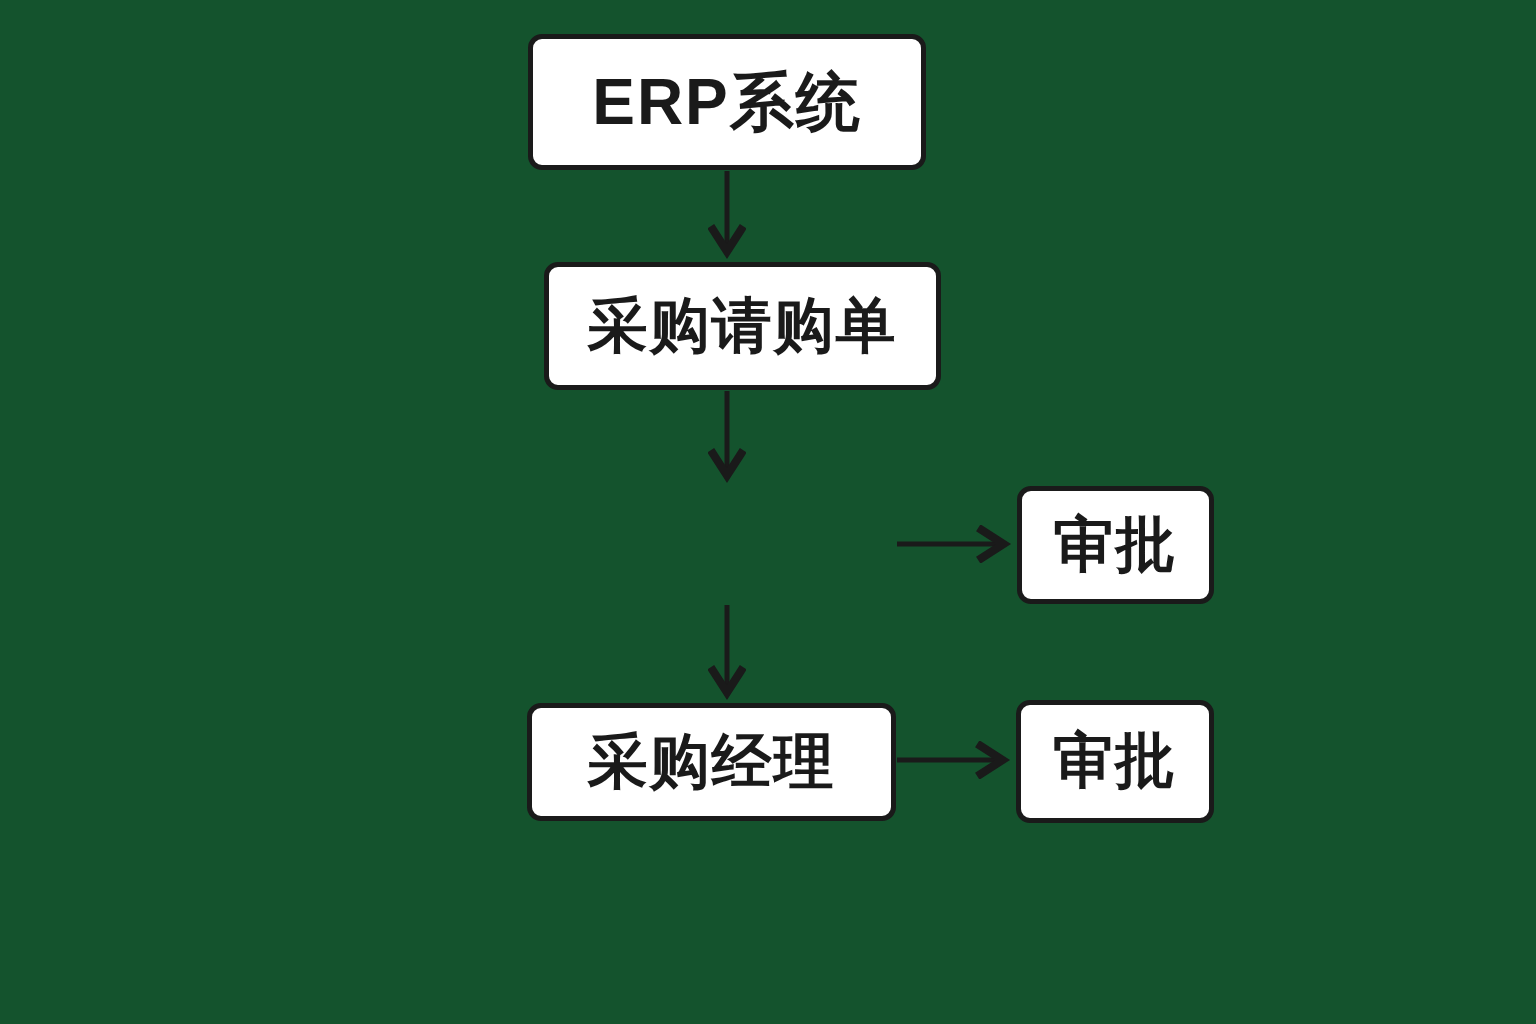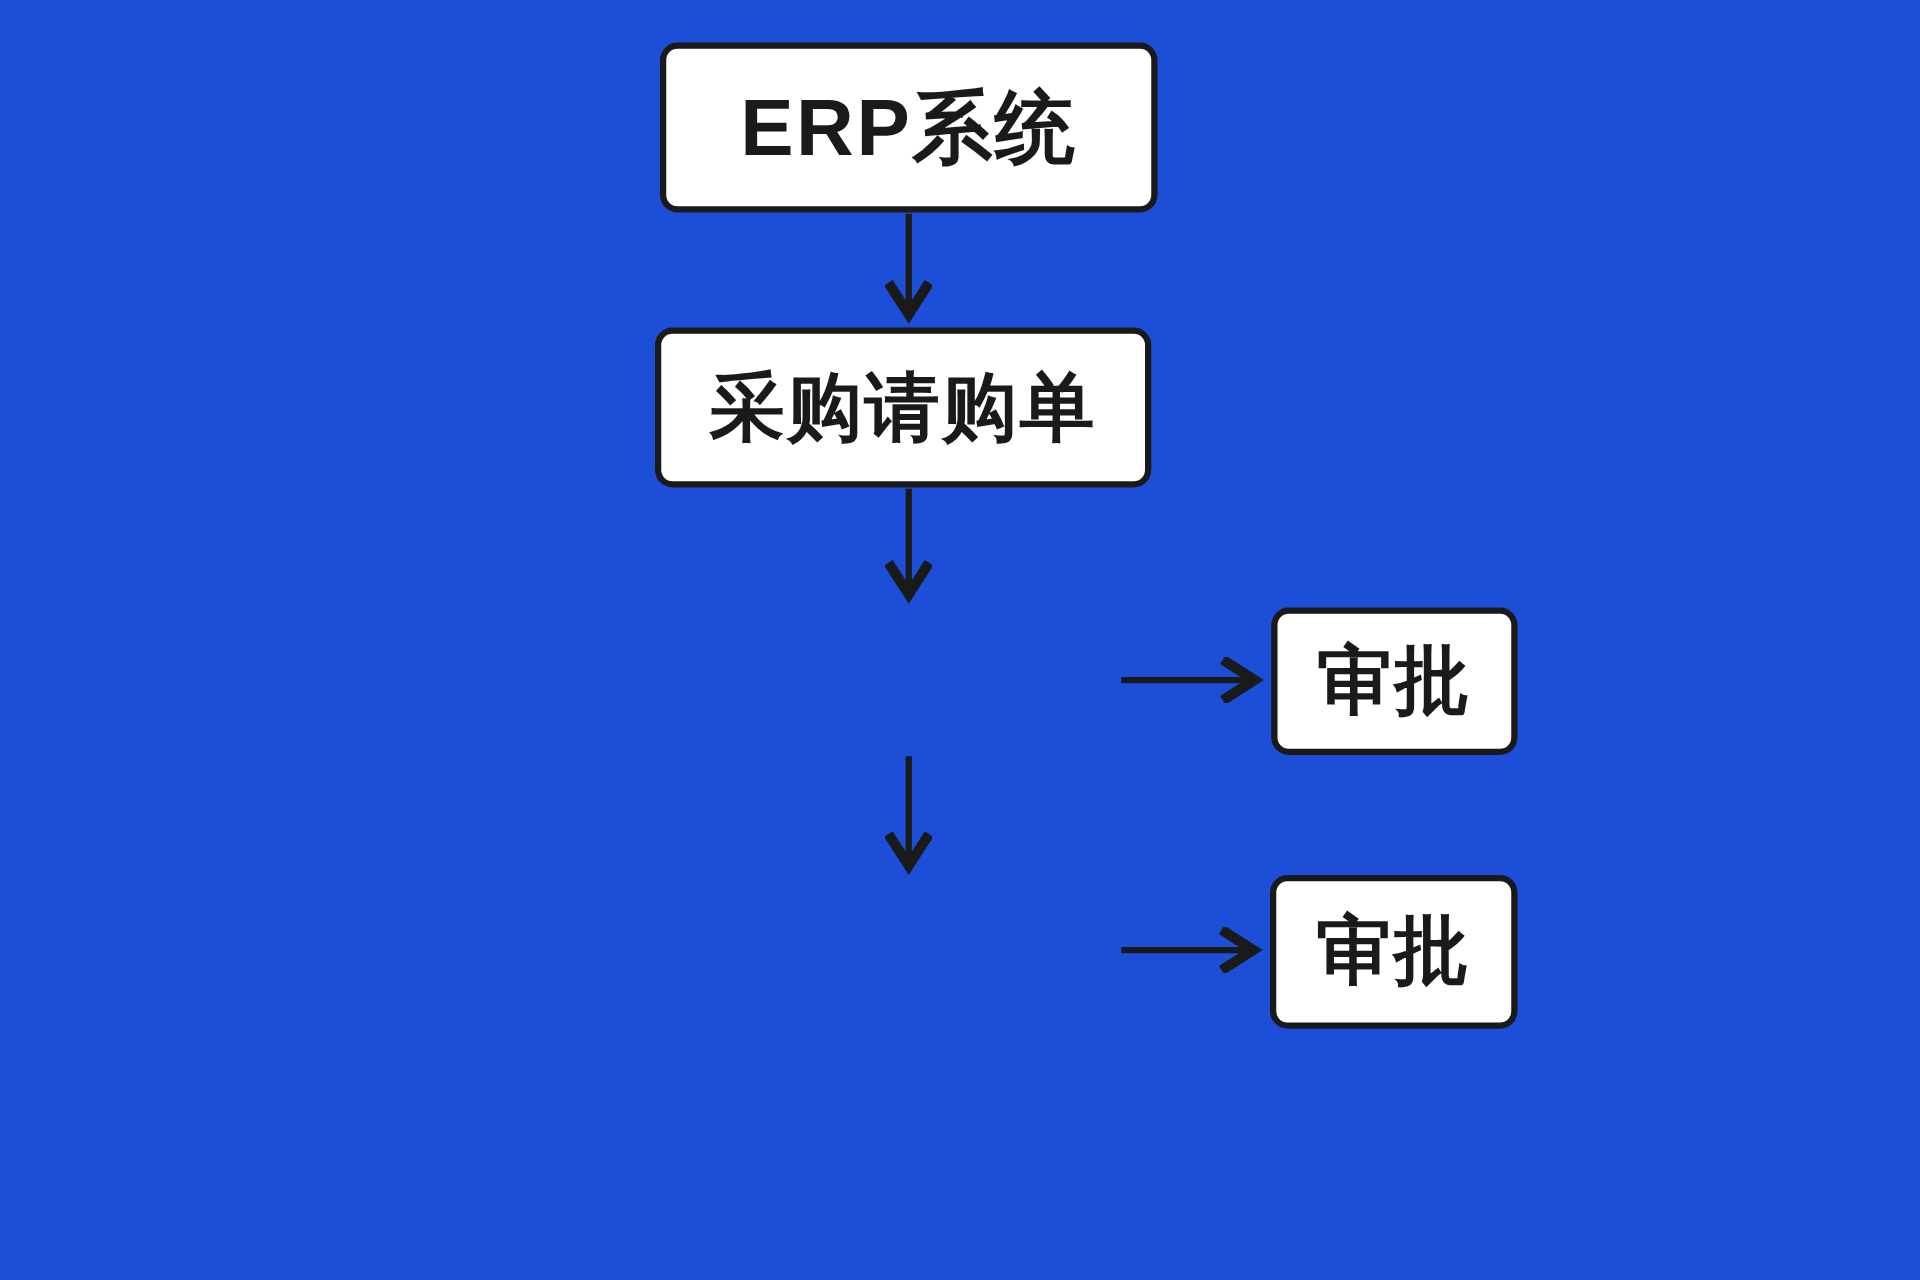--- a/index.html
+++ b/index.html
@@ -4,21 +4,21 @@
 <style>
   html, body {
     margin: 0;
     padding: 0;
     background: #ffffff;
   }
   .canvas {
     position: relative;
     width: 1536px;
     height: 1024px;
-    background: #1d4ed8;
+    background: #14532d;
     font-family: "Liberation Sans", "DejaVu Sans", sans-serif;
     overflow: hidden;
   }
   .arrow-layer {
     position: absolute;
     left: 0;
     top: 0;
     width: 1536px;
     height: 1024px;
     pointer-events: none;
@@ -32,21 +32,21 @@
     display: flex;
     align-items: center;
     justify-content: center;
     color: #1a1a1a;
     font-weight: 900;
     font-size: 60px;
     letter-spacing: 2px;
     white-space: nowrap;
   }
   .node-erp               { left: 528px;  top: 34px;  width: 398px; height: 136px; font-size: 64px; }
-  .node-requisition       { left: 524px;  top: 262px; width: 397px; height: 128px; }
+  .node-requisition       { left: 544px;  top: 262px; width: 397px; height: 128px; }
   .node-dept-manager      { left: 527px;  top: 486px; width: 368px; height: 118px; }
   .node-dept-approval     { left: 1017px; top: 486px; width: 197px; height: 118px; }
   .node-purchase-manager  { left: 527px;  top: 703px; width: 369px; height: 118px; }
   .node-purchase-approval { left: 1016px; top: 700px; width: 198px; height: 123px; }
 </style>
 </head>
 <body>
 
 <div class="canvas">
 
@@ -69,18 +69,21 @@
 
   <div class="node node-requisition">
     <span>采购请购单</span>
   </div>
 
 
   <div class="node node-dept-approval">
     <span>审批</span>
   </div>
 
+  <div class="node node-purchase-manager">
+    <span>采购经理</span>
+  </div>
 
   <div class="node node-purchase-approval">
     <span>审批</span>
   </div>
 
 </div>
 
 </body></html>

